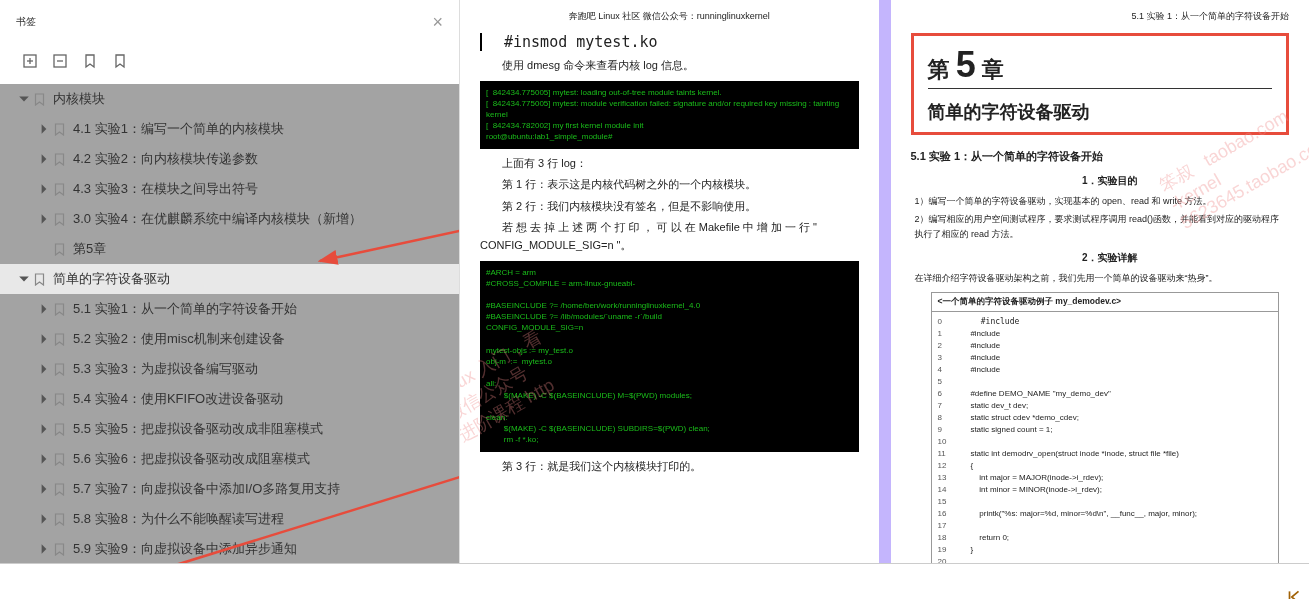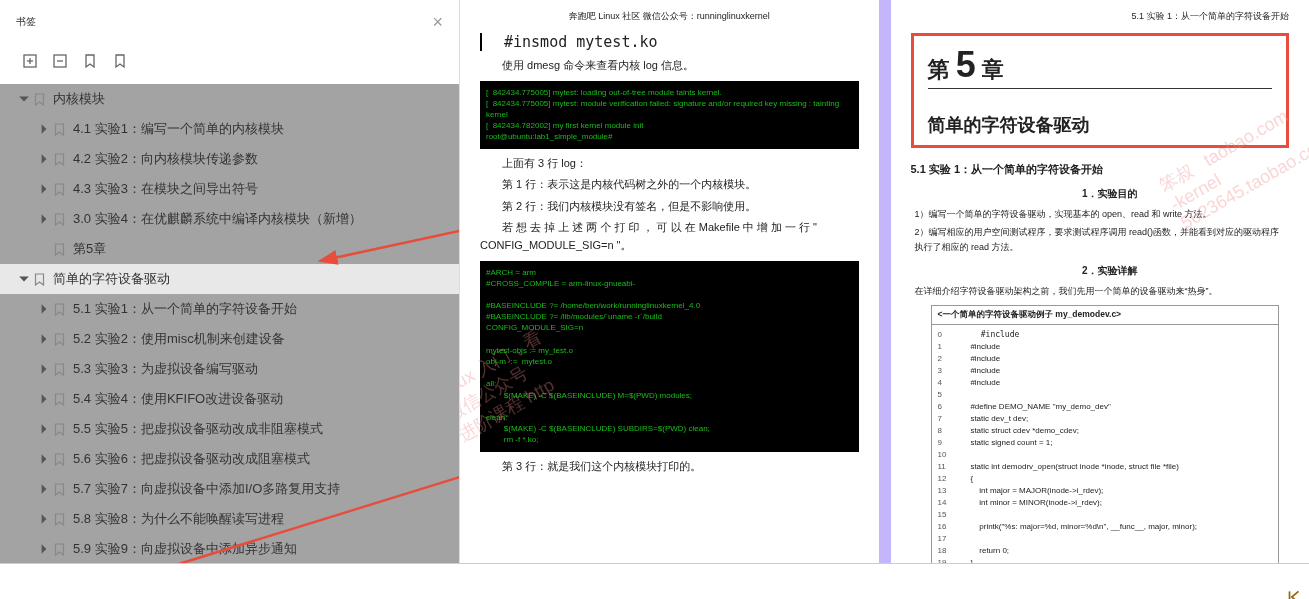--- a/index.html
+++ b/index.html
@@ -20,21 +20,21 @@
 .lvl0 { padding-left:18px; }
 .lvl1 { padding-left:38px; }
 .content { flex:1; position:relative; background:#c4b5fd; display:flex; gap:12px; padding:0; overflow:hidden; }
 .page { background:#fff; flex:1; position:relative; padding:10px 20px; font-size:10px; color:#222; overflow:hidden; }
 .page-hdr { text-align:center; font-size:9px; margin-bottom:10px; }
 .page-hdr.right { text-align:right; }
 .insmod { font-family:monospace; font-size:15px; border-left:2px solid #000; padding-left:22px; margin-bottom:6px; }
 .txtline { font-size:11px; margin:4px 0; line-height:1.6; }
 .term { background:#000; color:#1abc1a; font-family:Liberation Sans, sans-serif; font-size:8px; padding:6px; margin:6px 0; white-space:pre; line-height:1.4; }
 .chapter-box { border:3px solid #e74c3c; padding:8px 14px; margin-bottom:14px; }
-.chapter-top { font-size:22px; font-weight:bold; border-bottom:1px solid #333; padding-bottom:2px; margin-bottom:24px; }
+.chapter-top { font-size:22px; font-weight:bold; border-bottom:1px solid #333; padding-bottom:2px; margin-bottom:11px; }
 .chapter-top .big { font-size:36px; }
 .chapter-sub { font-size:18px; font-weight:bold; }
 .sec-title { font-weight:bold; font-size:11px; margin:14px 0 8px; }
 .sub-title { font-weight:bold; font-size:10px; margin:10px 0 6px 20px;text-align:center; }
 .para { font-size:9px; margin:4px 4px; line-height:1.6; }
 .codebox { border:1px solid #999; margin:6px 10px 0 20px; padding:0; }
 .codebox-hdr { font-size:8.5px; font-weight:bold; padding:3px 6px; border-bottom:1px solid #999; }
 .code { font-family:monospace; font-size:8px; white-space:pre; padding:4px 6px; line-height:1.5; }
 .code .ln { display:inline-block; width:24px; color:#555; }
 .arrow-svg { position:absolute; pointer-events:none; z-index:100; }

